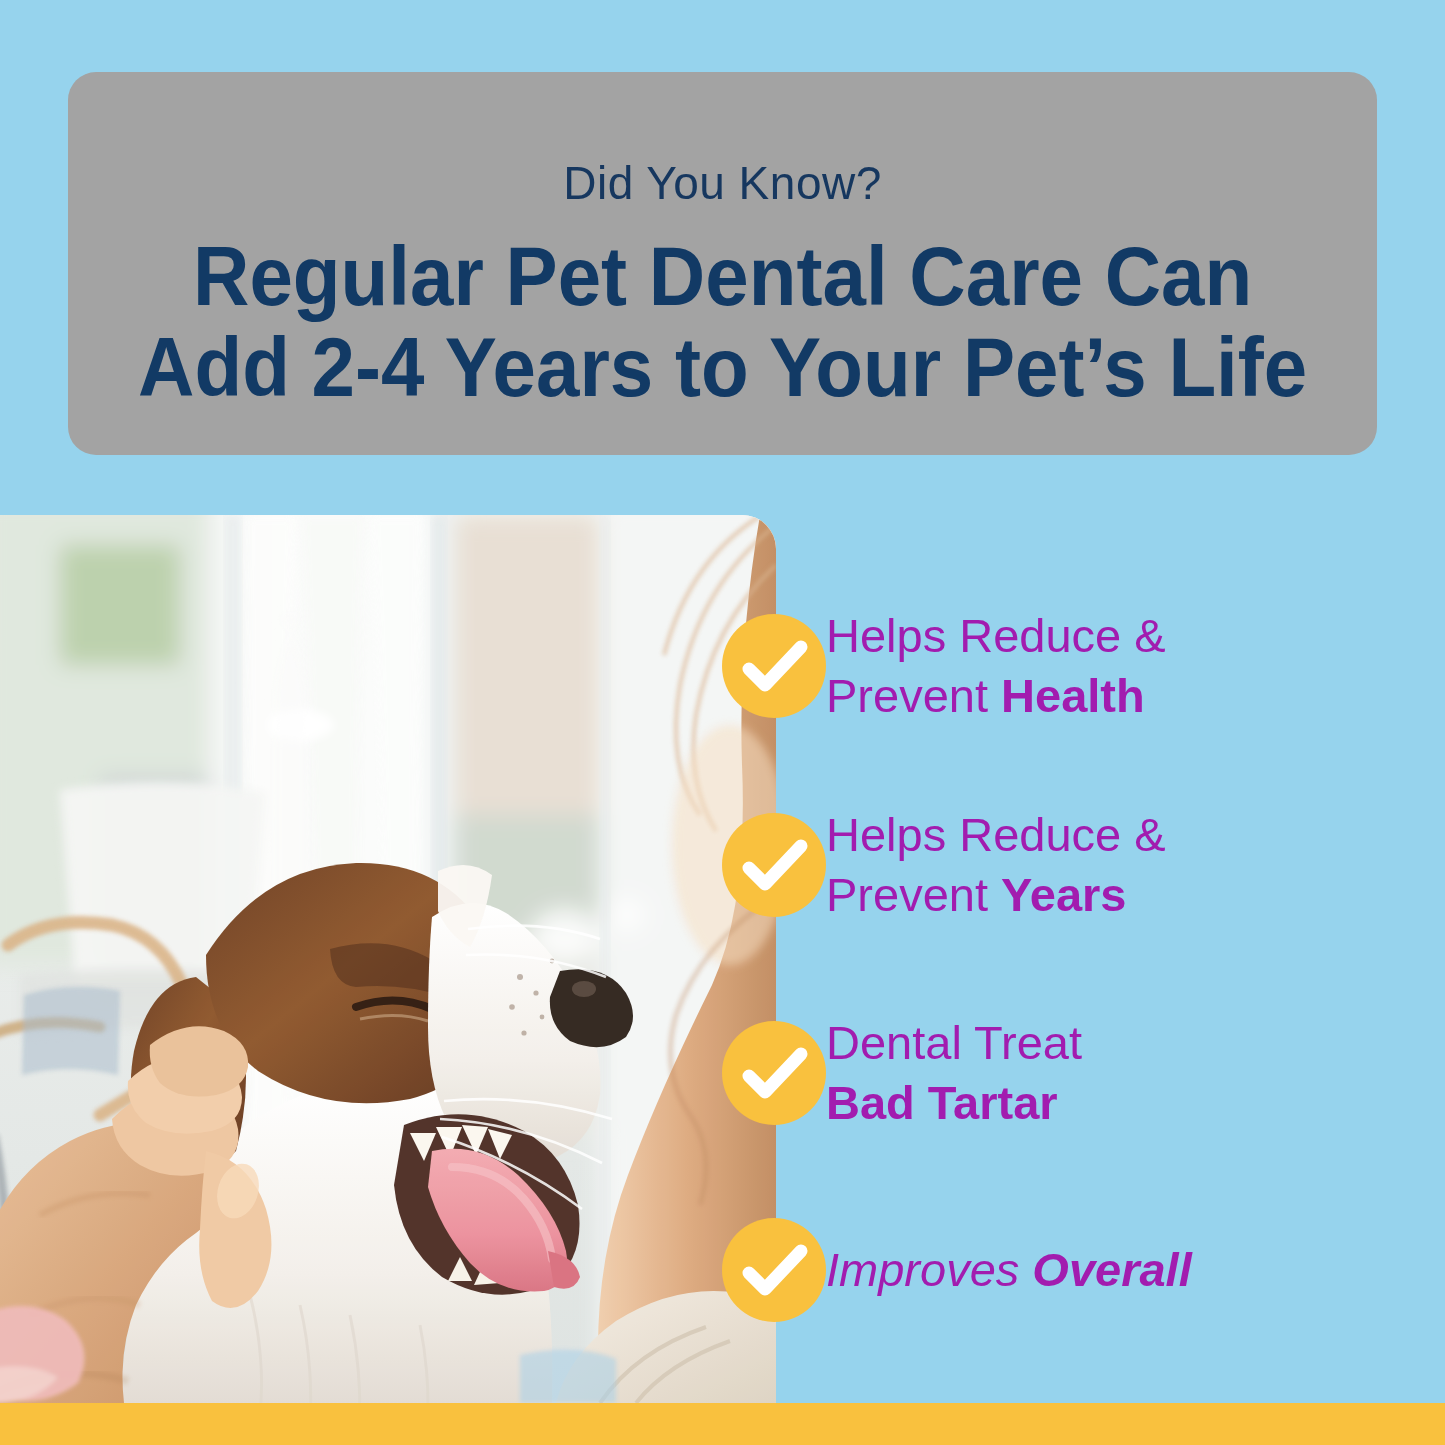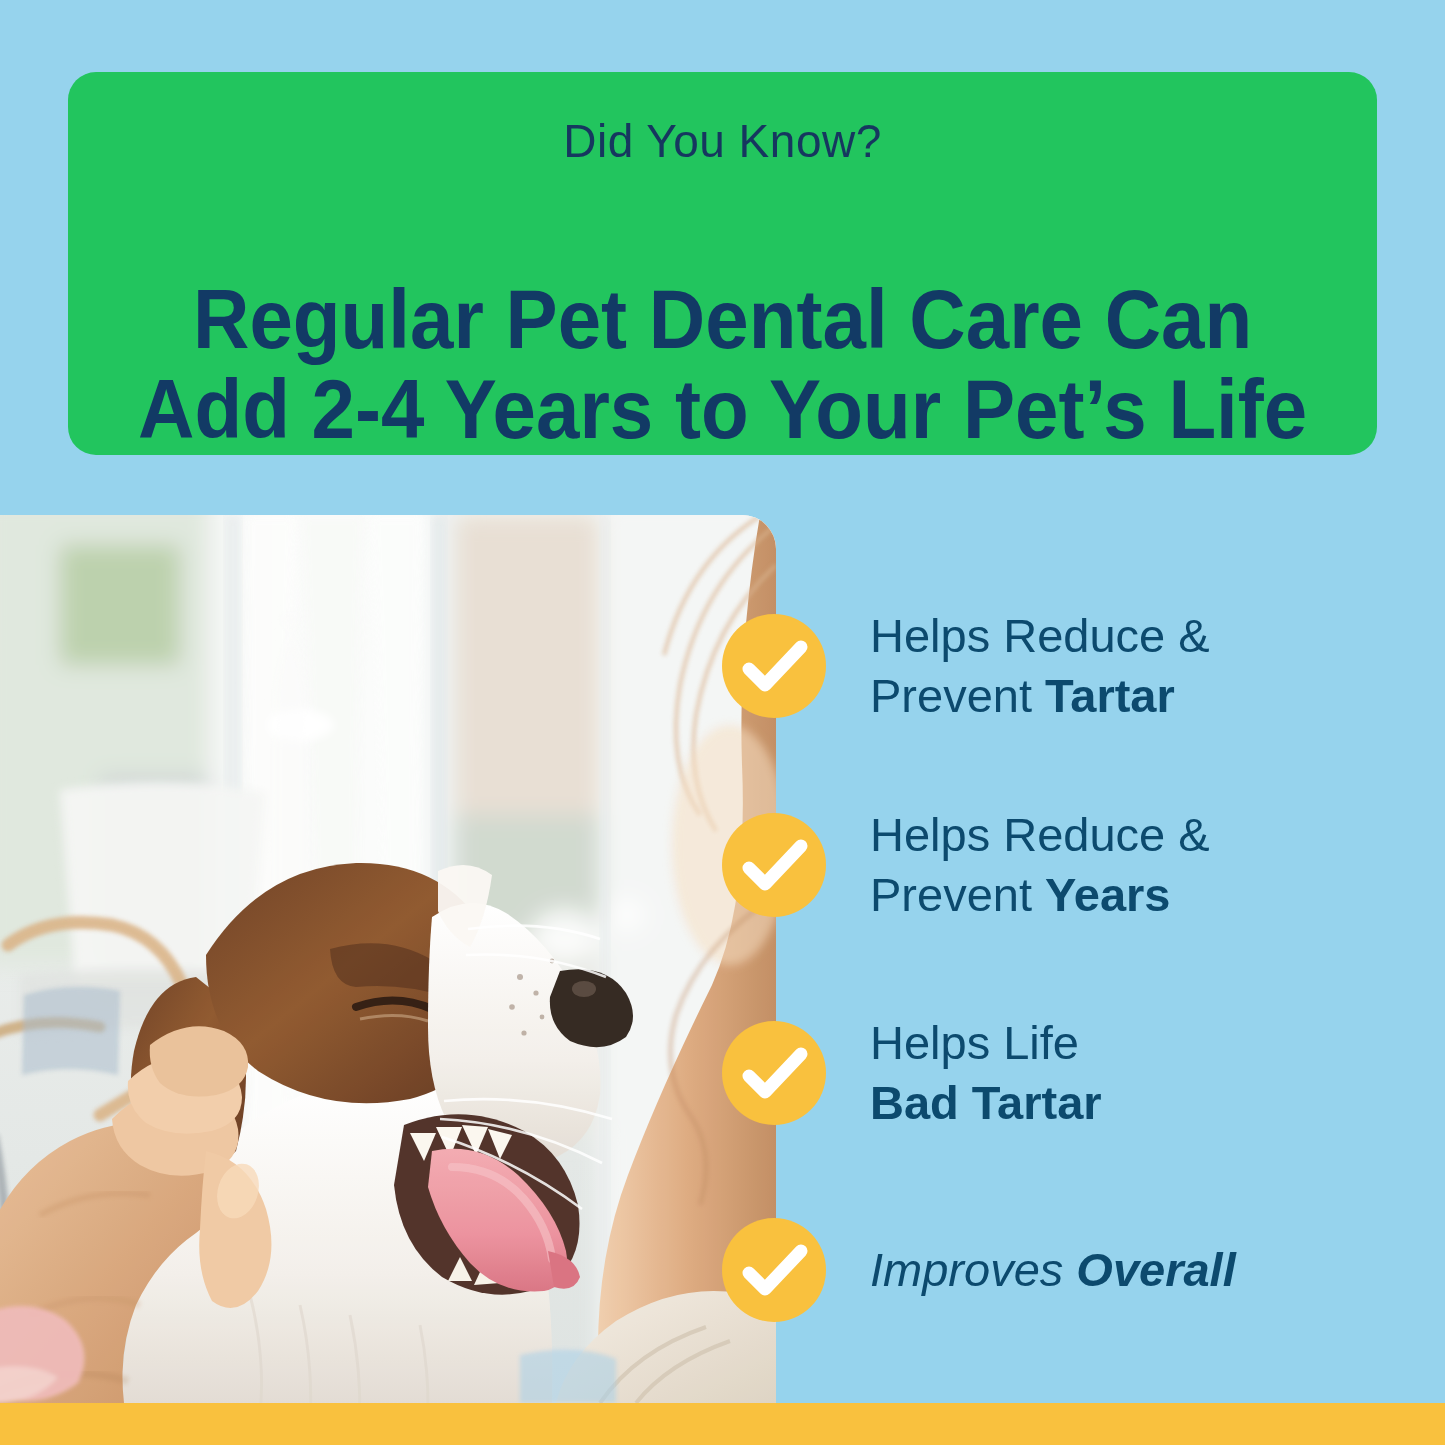--- a/index.html
+++ b/index.html
@@ -9,26 +9,26 @@
     background:#96d3ed;
     position:relative;
     overflow:hidden;
   }
 
   
   #headline-card {
     position:absolute;
     left:68px; top:72px;
     width:1309px; height:383px;
-    background:#22c55e;
+    background:#a3a3a3;
     border-radius:28px;
     display:flex;
     flex-direction:column;
     align-items:center;
-    justify-content:space-between;
+    justify-content:center;
     padding-top:44px;
   }
   #eyebrow {
     font-size:46px;
     font-weight:300;
     letter-spacing:0.5px;
     color:#16375f;
     line-height:1.1;
   }
   #headline {
@@ -79,24 +79,23 @@
     background:#f9c13e;
     flex:0 0 104px;
   }
   .check-circle svg {
     position:absolute;
     left:0; top:0;
     width:104px; height:104px;
   }
 
   .benefit-text {
-    margin-left:44px;
     font-size:47px;
     font-weight:400;
-    color:#0c4a6e;
+    color:#a21caf;
     line-height:1.28;
     white-space:nowrap;
   }
   .benefit-text .ln { display:block; }
   .benefit-text b { font-weight:700; }
 
   
   #bottom-bar {
     position:absolute;
     left:0; top:1403px;
@@ -350,21 +349,21 @@
 <div id="benefits">
 
   <div class="benefit-row" data-row="0">
     <div class="check-circle">
       <svg viewBox="0 0 104 104" aria-hidden="true">
         <path d="M27 55 L43 71 L79 33" fill="none" stroke="#ffffff" stroke-width="13" stroke-linecap="round" stroke-linejoin="round"></path>
       </svg>
     </div>
     <div class="benefit-text">
       <span class="ln"><span>Helps Reduce &amp;</span></span>
-      <span class="ln"><span>Prevent </span><b>Tartar</b></span>
+      <span class="ln"><span>Prevent </span><b>Health</b></span>
     </div>
   </div>
 
   <div class="benefit-row" data-row="1">
     <div class="check-circle">
       <svg viewBox="0 0 104 104" aria-hidden="true">
         <path d="M27 55 L43 71 L79 33" fill="none" stroke="#ffffff" stroke-width="13" stroke-linecap="round" stroke-linejoin="round"></path>
       </svg>
     </div>
     <div class="benefit-text">
@@ -373,21 +372,21 @@
     </div>
   </div>
 
   <div class="benefit-row" data-row="2">
     <div class="check-circle">
       <svg viewBox="0 0 104 104" aria-hidden="true">
         <path d="M27 55 L43 71 L79 33" fill="none" stroke="#ffffff" stroke-width="13" stroke-linecap="round" stroke-linejoin="round"></path>
       </svg>
     </div>
     <div class="benefit-text">
-      <span class="ln"><span>Helps Life</span></span>
+      <span class="ln"><span>Dental Treat</span></span>
       <span class="ln"><b>Bad Tartar</b></span>
     </div>
   </div>
 
   <div class="benefit-row" data-row="3">
     <div class="check-circle">
       <svg viewBox="0 0 104 104" aria-hidden="true">
         <path d="M27 55 L43 71 L79 33" fill="none" stroke="#ffffff" stroke-width="13" stroke-linecap="round" stroke-linejoin="round"></path>
       </svg>
     </div>

